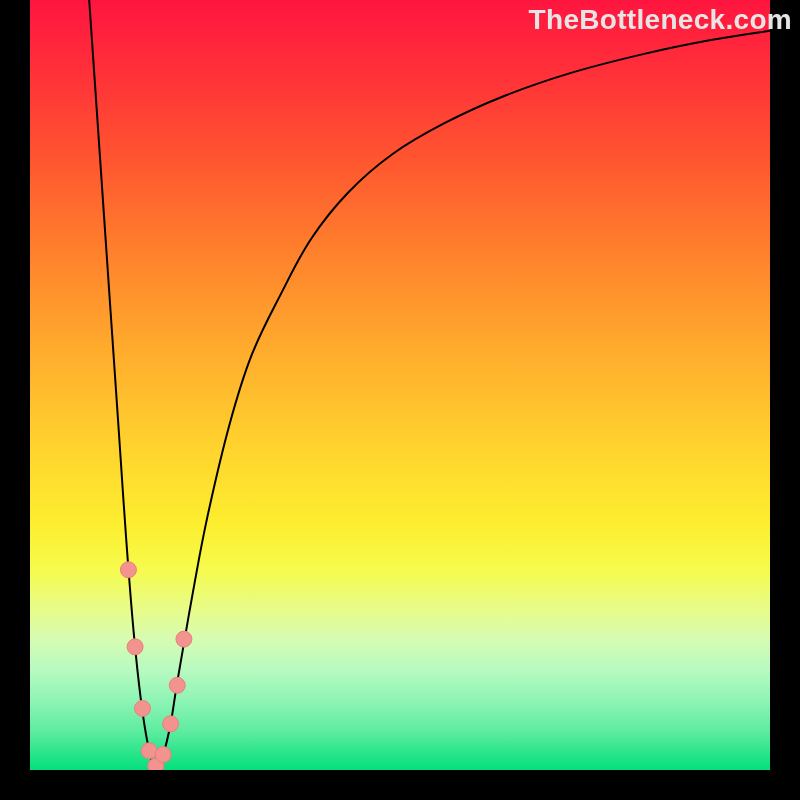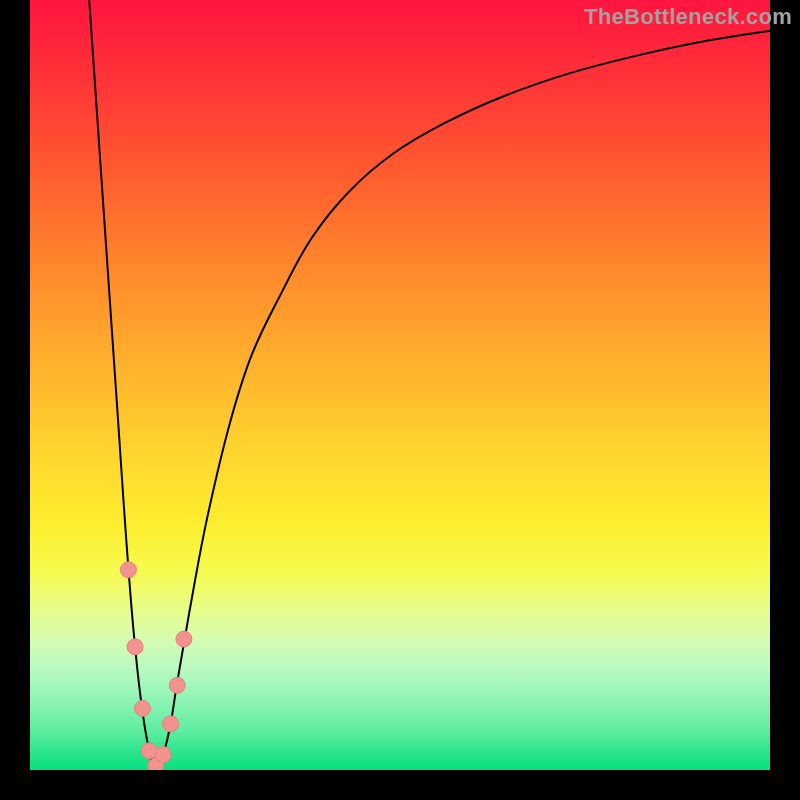--- a/index.html
+++ b/index.html
@@ -45,23 +45,23 @@
     left: 0;
     top: 0;
     width: 740px;
     height: 770px;
   }
   .watermark {
     position: absolute;
     top: 4px;
     right: 8px;
     font-family: Arial, Helvetica, sans-serif;
-    font-size: 22px;
+    font-size: 28px;
     font-weight: 600;
-    color: #a3a3a3;
+    color: #e5e5e5;
     letter-spacing: 0.3px;
     user-select: none;
   }
 </style>
 </head>
 <body>
 <div class="frame">
   <div class="plot-area">
     <svg class="curve" viewBox="0 0 740 770" preserveAspectRatio="none">
       <path id="valley-curve" fill="none" stroke="#000000" stroke-width="2" stroke-linejoin="round" stroke-linecap="round" d="M 59.20 0.00 C 60.53 19.40, 63.94 68.99, 66.60 107.80 C 69.26 146.61, 71.34 176.79, 74.00 215.60 C 76.66 254.41, 78.74 284.59, 81.40 323.40 C 84.06 362.21, 86.14 392.39, 88.80 431.20 C 91.46 470.01, 93.54 502.96, 96.20 539.00 C 98.86 575.04, 100.94 602.29, 103.60 631.40 C 106.26 660.51, 108.34 679.91, 111.00 700.70 C 113.66 721.49, 115.74 734.43, 118.40 746.90 C 121.06 759.37, 123.14 768.61, 125.80 770.00 C 128.46 771.39, 130.54 762.92, 133.20 754.60 C 135.86 746.28, 137.94 737.66, 140.60 723.80 C 143.26 709.94, 144.00 701.16, 148.00 677.60 C 152.00 654.04, 157.47 622.01, 162.80 592.90 C 168.13 563.79, 170.94 546.39, 177.60 515.90 C 184.26 485.41, 191.81 452.61, 199.80 423.50 C 207.79 394.39, 212.68 377.76, 222.00 354.20 C 231.32 330.64, 240.94 313.39, 251.60 292.60 C 262.26 271.81, 269.21 256.72, 281.20 238.70 C 293.19 220.68, 303.55 207.75, 318.20 192.50 C 332.85 177.25, 345.28 166.47, 362.60 154.00 C 379.92 141.53, 394.42 133.60, 414.40 123.20 C 434.38 112.81, 450.96 105.26, 473.60 96.25 C 496.24 87.24, 514.89 80.77, 540.20 73.15 C 565.51 65.53, 588.89 59.86, 614.20 53.90 C 639.51 47.94, 658.16 44.20, 680.80 40.04 C 703.44 35.88, 729.34 32.46, 740.00 30.80"></path>

